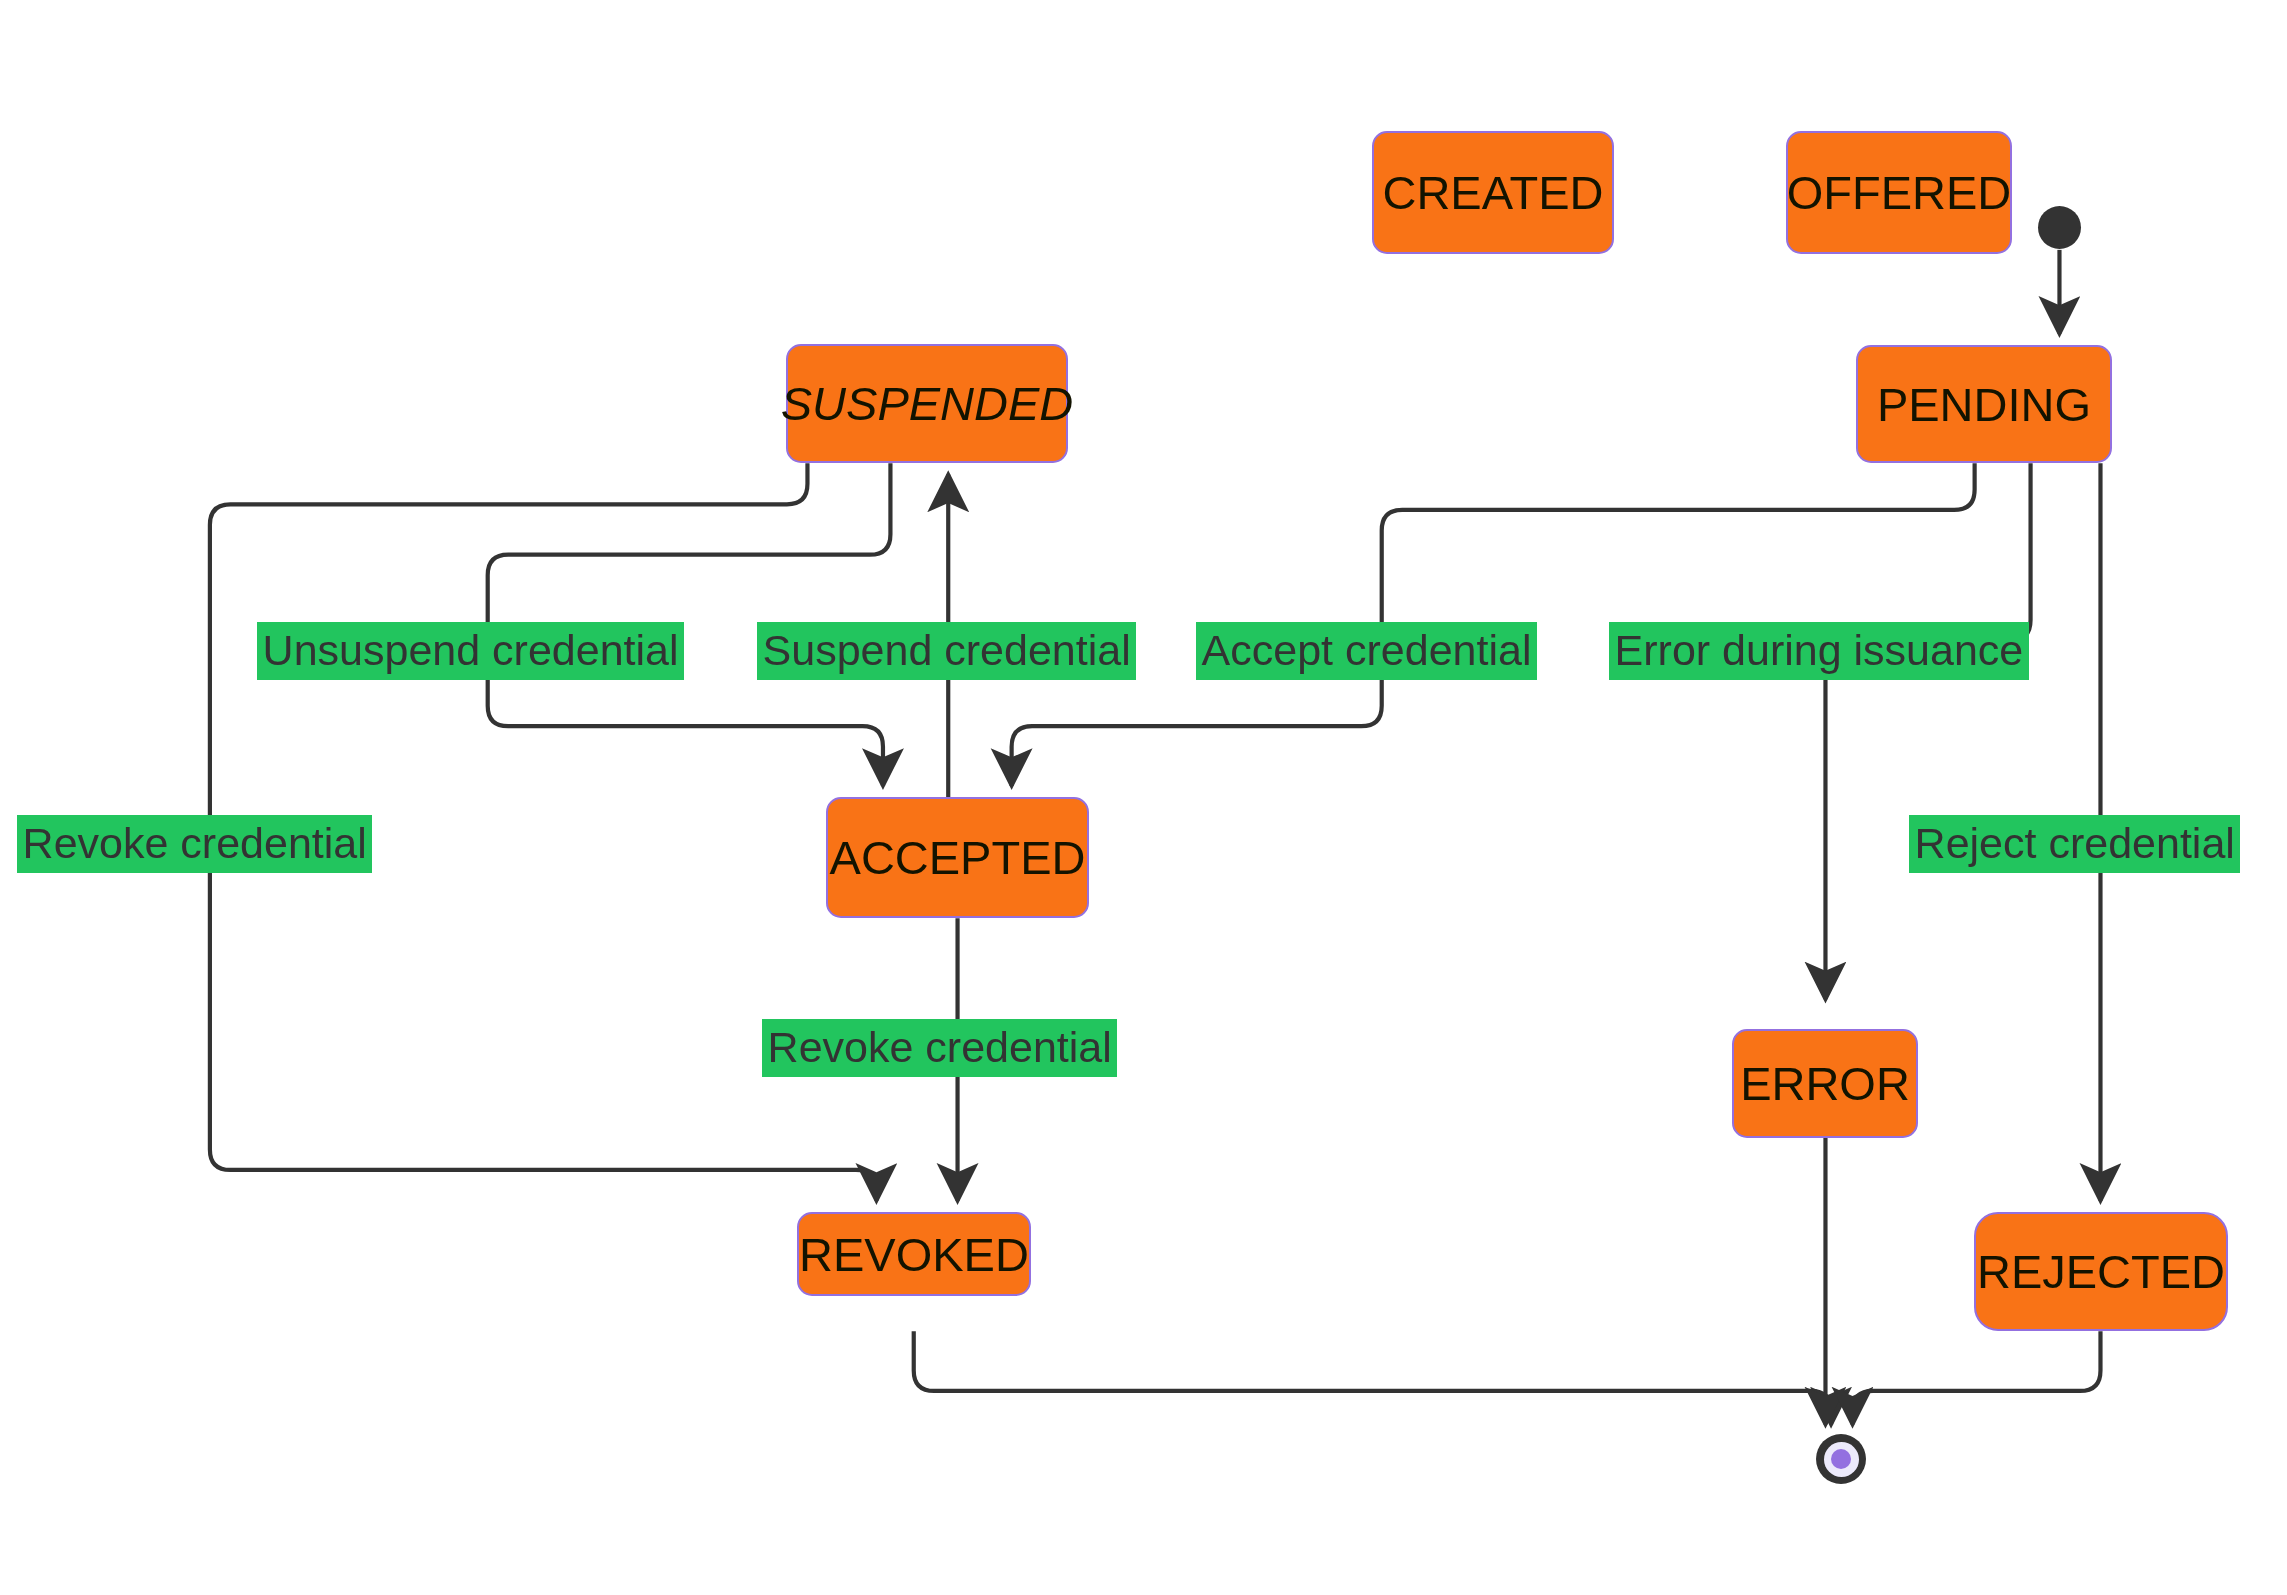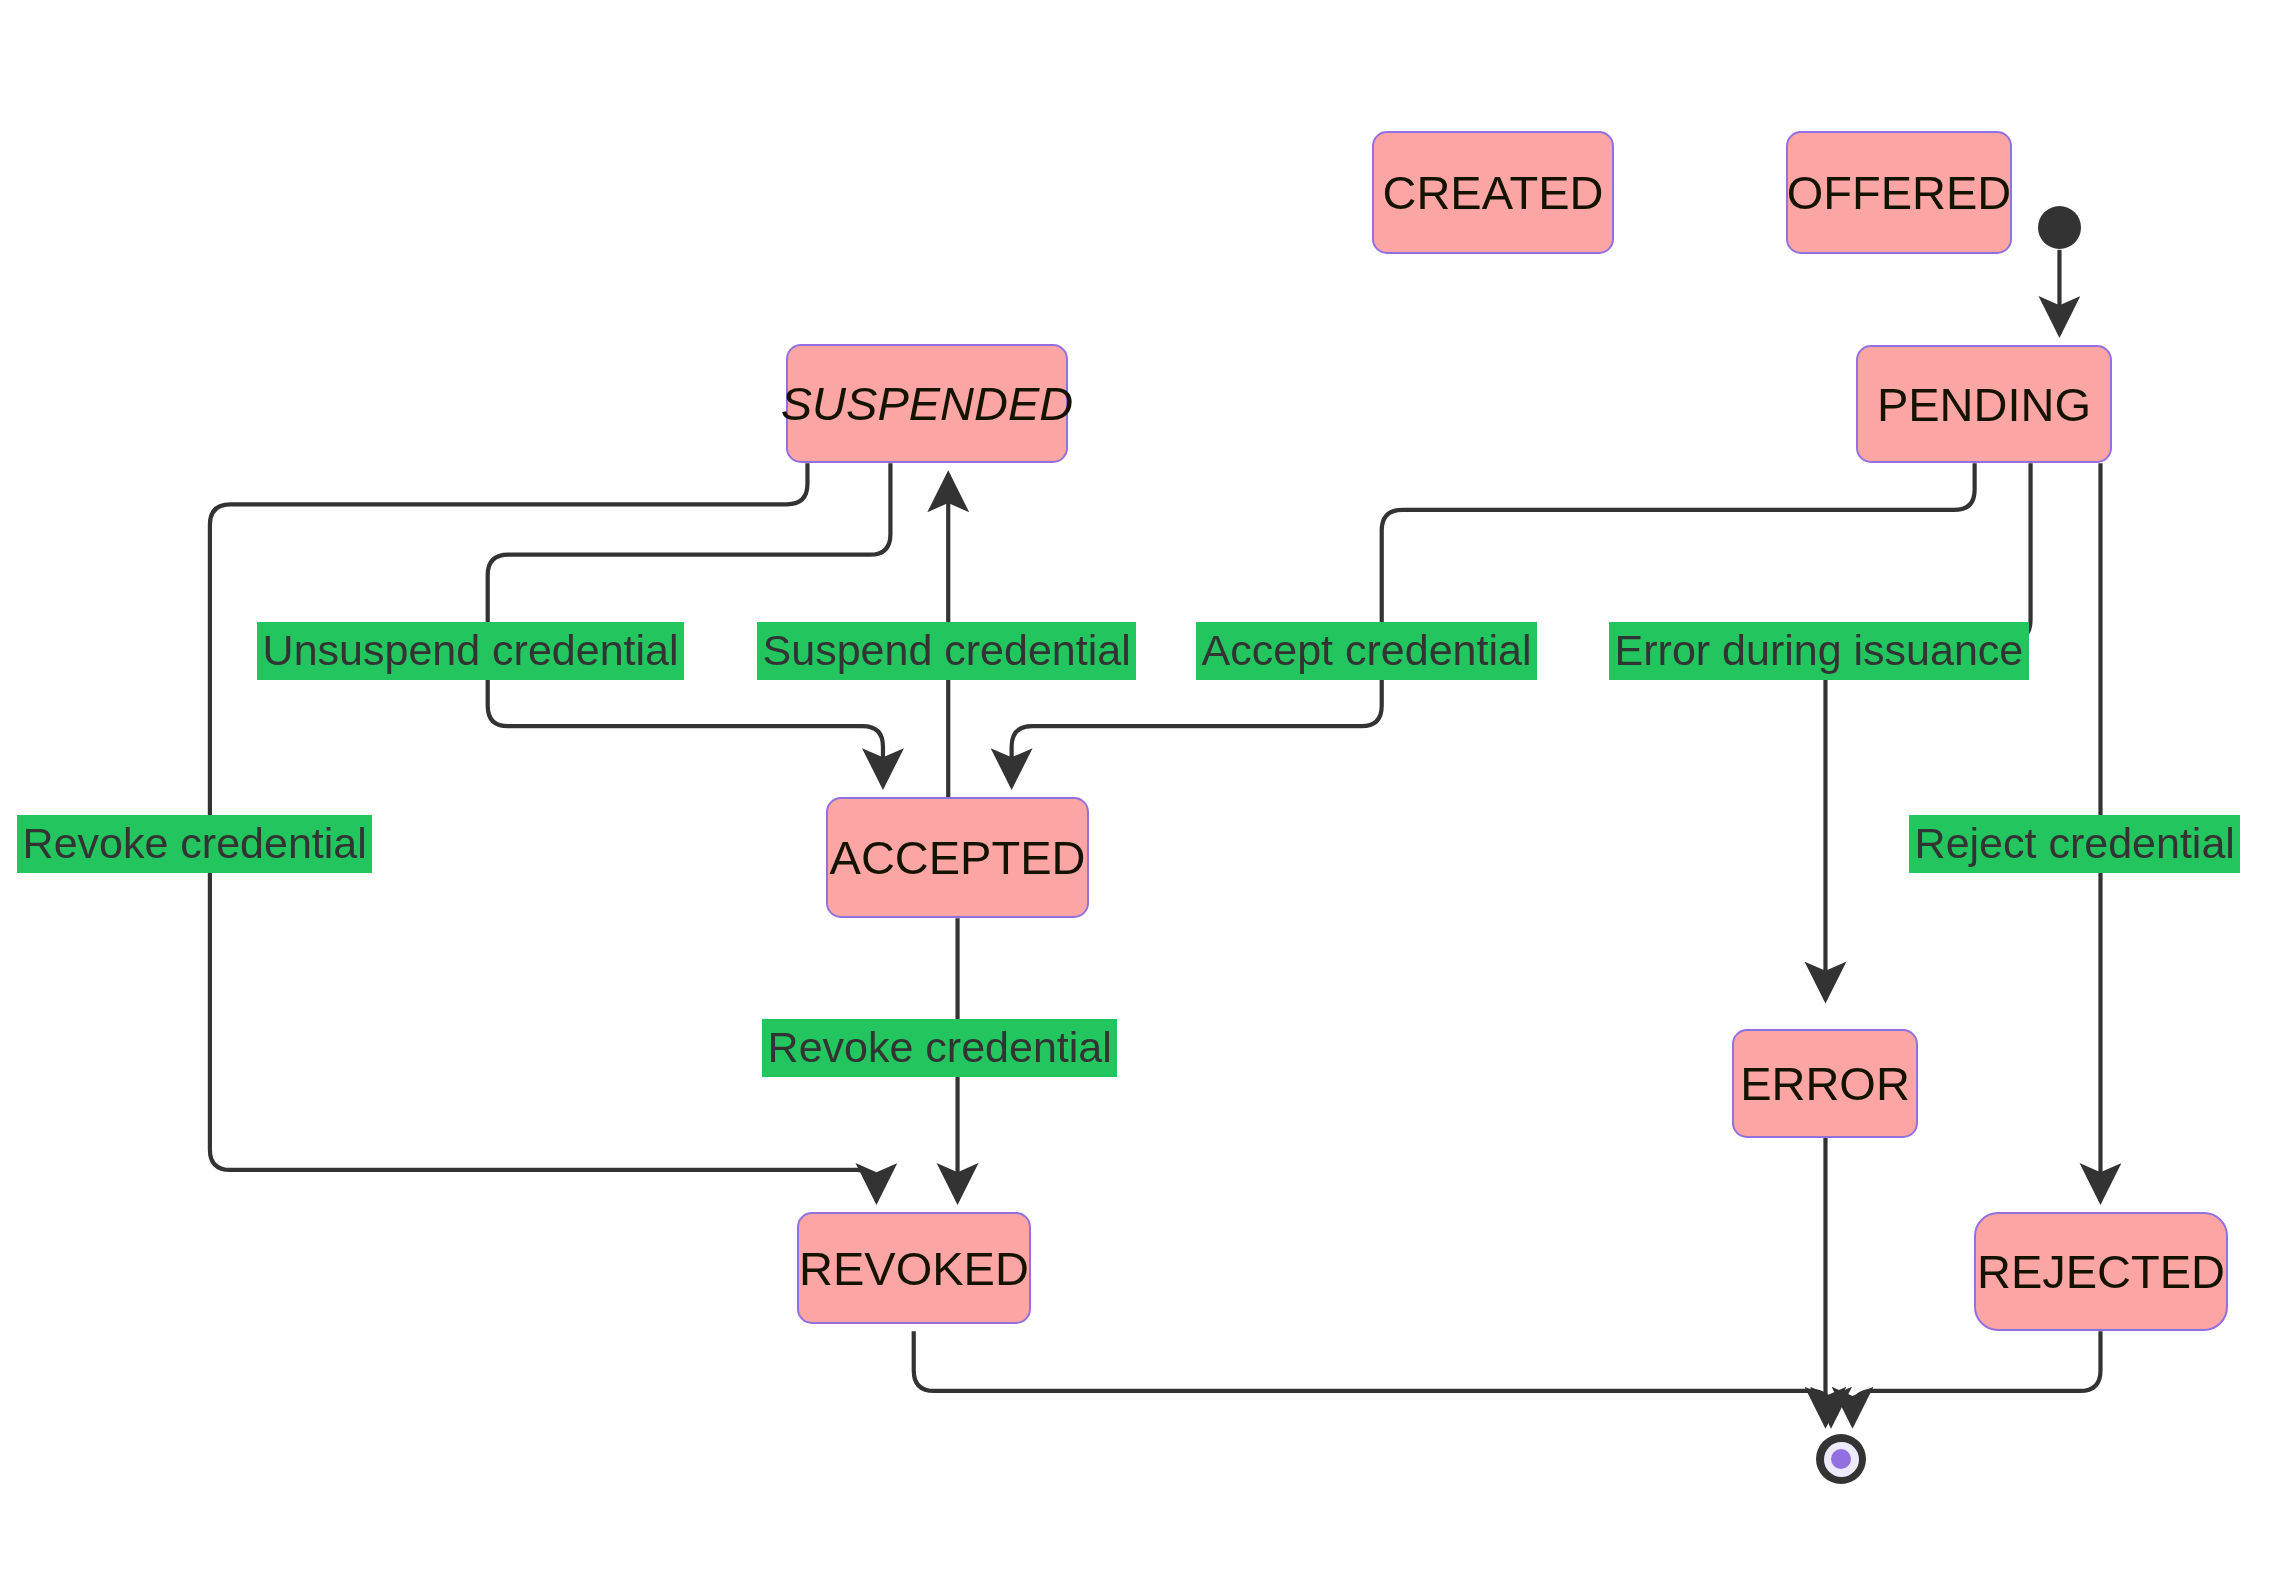--- a/index.html
+++ b/index.html
@@ -23,21 +23,21 @@
   #edge-layer {
     position: absolute;
     left: 0;
     top: 0;
     width: 2288px;
     height: 1596px;
   }
   .state-node {
     position: absolute;
     box-sizing: border-box;
-    background: #fca5a5;
+    background: #f97316;
     border: 2.8px solid #9370E0;
     border-radius: 15px;
     display: flex;
     align-items: center;
     justify-content: center;
     color: #131300;
     font-size: 47px;
     font-family: "Liberation Sans", sans-serif;
     letter-spacing: 0px;
     white-space: nowrap;
@@ -143,21 +143,21 @@
   </div>
 
   <div class="state-node" style="left:826px; top:797px; width:263px; height:121px;align-items:center;">
     <span>ACCEPTED</span>
   </div>
 
   <div class="state-node" style="left:1732px; top:1011px; width:186px; height:109px;margin-top:18px;">
     <span>ERROR</span>
   </div>
 
-  <div class="state-node" style="left:797px; top:1212px; width:234px; height:112px;">
+  <div class="state-node" style="left:797px; top:1212px; width:234px; height:84px;">
     <span>REVOKED</span>
   </div>
 
   <div class="state-node" style="left:1974px; top:1212px; width:254px; height:119px;border-radius:24px;">
     <span>REJECTED</span>
   </div>
 
   <div class="start-marker" style="left:2038px; top:206px; width:43px; height:43px;"></div>
 
   <div class="end-marker" style="left:1816px; top:1434px; width:50px; height:50px;">

